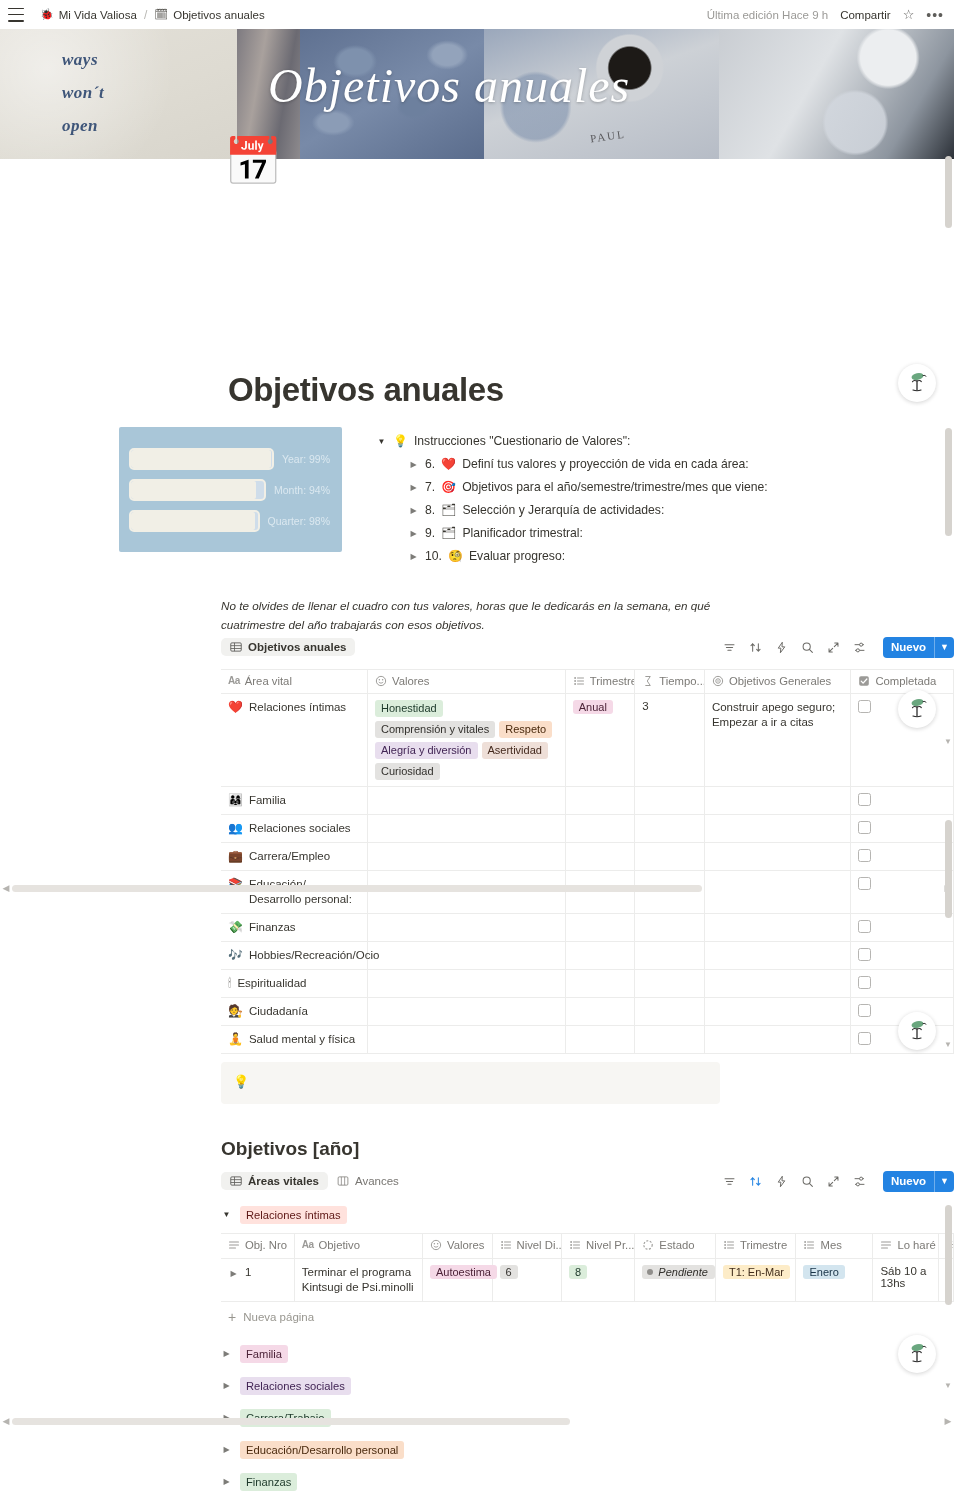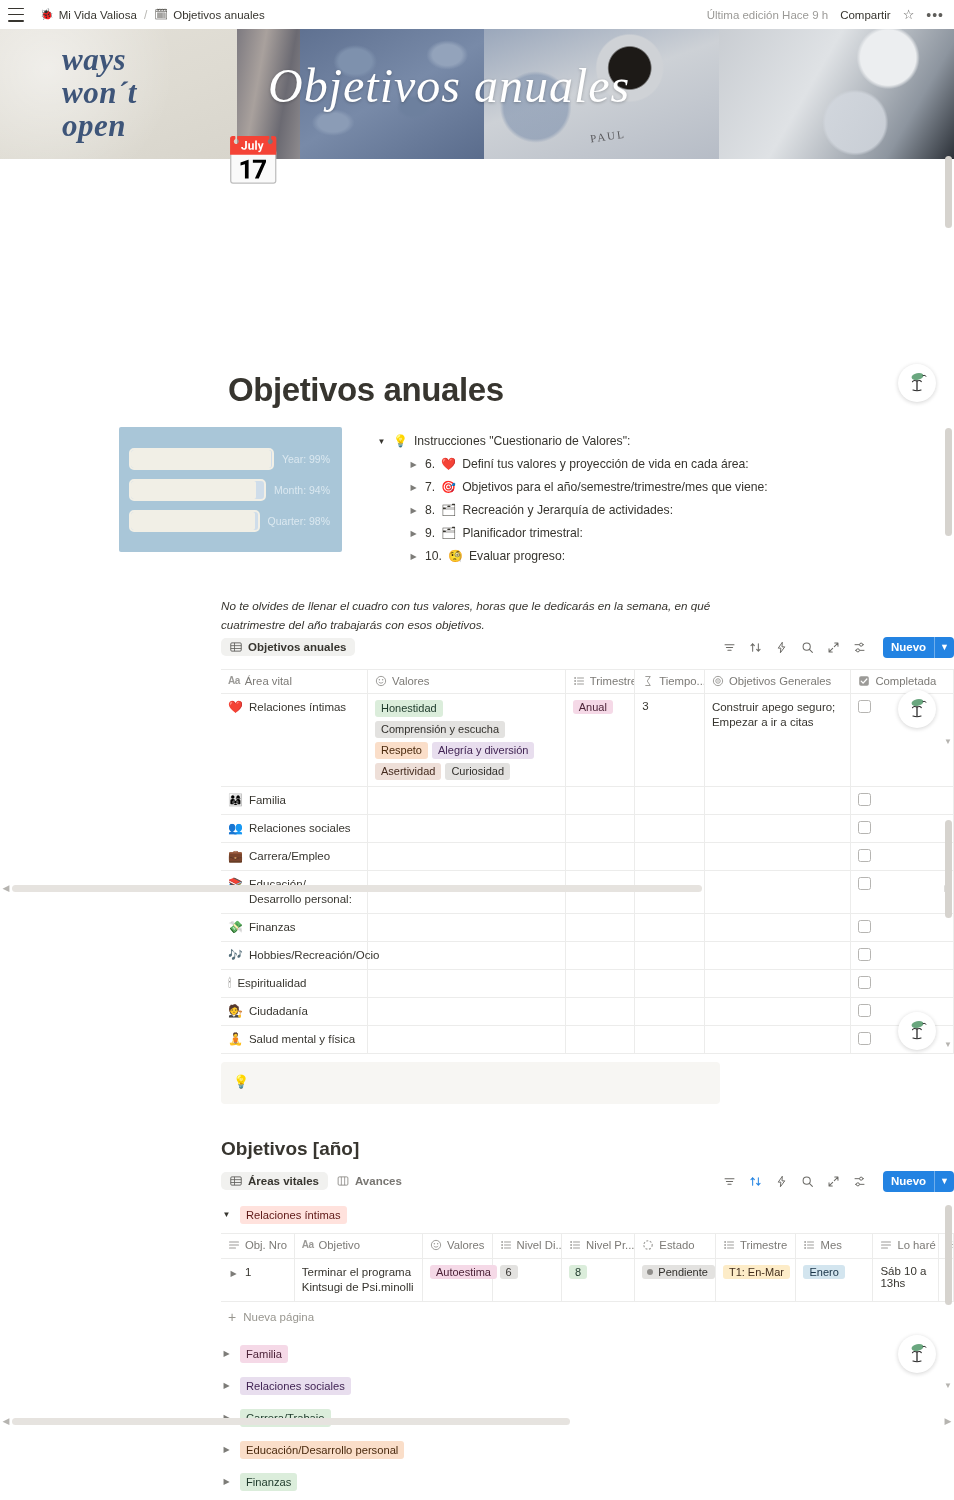--- a/index.html
+++ b/index.html
@@ -37,21 +37,21 @@
   .cover-pane { position:absolute; top:0; height:130px; }
   .cv1 { left:0; width:237px;
     background:
       radial-gradient(circle at 20% 30%, rgba(255,255,255,.5), transparent 60%),
       linear-gradient(160deg, #e3e0d8 0%, #dedbd2 55%, #d8d5cc 100%);
   }
   .cv1 .quote {
     position:absolute; left:62px; top:14px;
     font-family:"Liberation Serif","DejaVu Serif",serif;
     font-weight:700; font-style:italic;
-    font-size:31px; line-height:33px; color:#3e5579; letter-spacing:.5px;
+    font-size:17px; line-height:33px; color:#3e5579; letter-spacing:.5px;
   }
   .cv2 { left:237px; width:63px;
     background: linear-gradient(100deg,#7d7a80 0%, #a9a19d 35%, #6b6a72 70%, #8e8b8e 100%);
     filter: blur(.2px);
   }
   .cv3 { left:300px; width:184px;
     background:
       radial-gradient(ellipse at 30% 25%, #7e91ad 0 9%, transparent 12%),
       radial-gradient(ellipse at 62% 60%, #6d809e 0 8%, transparent 11%),
       radial-gradient(ellipse at 18% 72%, #8b9cb6 0 7%, transparent 10%),
@@ -131,21 +131,21 @@
   }
 
   
   .db1 { position:absolute; left:221px; top:476px; width:733px; }
   .db-toolbar { display:flex; align-items:center; height:24px; position:relative; }
   .db-tab {
     display:flex; align-items:center; gap:6px;
     background:#f1f1ef; border-radius:5px; padding:3px 9px;
     font-size:11.5px; font-weight:600; color:#37352f; cursor:pointer;
   }
-  .db-tab.plain { background:transparent; font-weight:700; color:#787672; }
+  .db-tab.plain { background:transparent; font-weight:400; color:#787672; }
   .db-tools { display:flex; align-items:center; gap:13px; margin-left:auto; }
   .ticon { color:#6b6a66; line-height:1; cursor:pointer; display:flex; }
   .btn-new {
     display:flex; align-items:stretch; margin-left:4px;
     background:#2383e2; color:#fff; border-radius:4px; overflow:hidden; cursor:pointer;
     font-size:11.5px; font-weight:600; height:21px;
   }
   .btn-new .lbl { padding:0 8px; display:flex; align-items:center; }
   .btn-new .div { width:1px; background:rgba(255,255,255,.35); }
   .btn-new .cv { padding:0 5px; display:flex; align-items:center; font-size:9px; }
@@ -192,21 +192,21 @@
   .callout i { font-style:italic; }
 
   .h2 { position:absolute; left:221px; top:979px; font-size:19px; font-weight:700; color:#37352f; }
 
   
   .db2 { position:absolute; left:221px; top:1010px; width:733px; }
   .group-row { display:flex; align-items:center; gap:8px; padding:7px 0; }
   .group-row .tri { line-height:14px; }
   .gtag { border-radius:3px; padding:1px 6px; font-size:11.2px; line-height:16px; }
   .status-dot { width:6px; height:6px; border-radius:50%; background:#908e8b; display:inline-block; margin-right:5px; vertical-align:middle;}
-  .pill-plain { background:#e3e2e0; color:#32302c; border-radius:3px; padding:1px 7px 1px 5px; font-size:11px; display:inline-flex; align-items:center;}
+  .pill-plain { background:#e3e2e0; color:#32302c; border-radius:3px; padding:1px 7px 1px 5px; font-size:11px; display:inline-flex; align-items:center;font-style:italic;}
 
   
   .hscroll { position:absolute; height:14px; display:flex; align-items:center; }
   .hs-arrow { color:#b6b4b0; font-size:9px; width:12px; text-align:center; }
   .hs-track { height:7px; background:#e6e3df; border-radius:4px; }
   .vscroll { position:absolute; right:2px; width:7px; background:#d6d3ce; border-radius:4px; }
   .vs-arrow { position:absolute; right:2px; color:#b6b4b0; font-size:8px; }
 
   
   .sprout {
@@ -304,21 +304,21 @@
           <div class="toggle-row">
             <span class="tri">▶</span>
             <span>7.</span>
             <span class="em">🎯</span>
             <span>Objetivos para el año/semestre/trimestre/mes que viene:</span>
           </div>
           <div class="toggle-row">
             <span class="tri">▶</span>
             <span>8.</span>
             <span class="em">🗂</span>
-            <span>Recreación y Jerarquía de actividades:</span>
+            <span>Selección y Jerarquía de actividades:</span>
           </div>
           <div class="toggle-row">
             <span class="tri">▶</span>
             <span>9.</span>
             <span class="em">🗂</span>
             <span>Planificador trimestral:</span>
           </div>
           <div class="toggle-row">
             <span class="tri">▶</span>
             <span>10.</span>
@@ -475,21 +475,21 @@
             <tr>
               <td>
                 <span class="cell-name">
                   <span class="em">❤️</span>
                   <span>Relaciones íntimas</span>
                 </span>
               </td>
               <td>
                 <span class="tags">
                   <span class="tag t-green">Honestidad</span>
-                  <span class="tag t-gray">Comprensión y escucha</span>
+                  <span class="tag t-gray">Comprensión y vitales</span>
                   <span class="tag t-orange">Respeto</span>
                   <span class="tag t-purple">Alegría y diversión</span>
                   <span class="tag t-brown">Asertividad</span>
                   <span class="tag t-gray">Curiosidad</span>
                 </span>
               </td>
               <td><span class="tag t-pink">Anual</span></td>
               <td class="num">3</td>
               <td style="line-height:15px;">Construir apego seguro; Empezar a ir a citas</td>
               <td>

